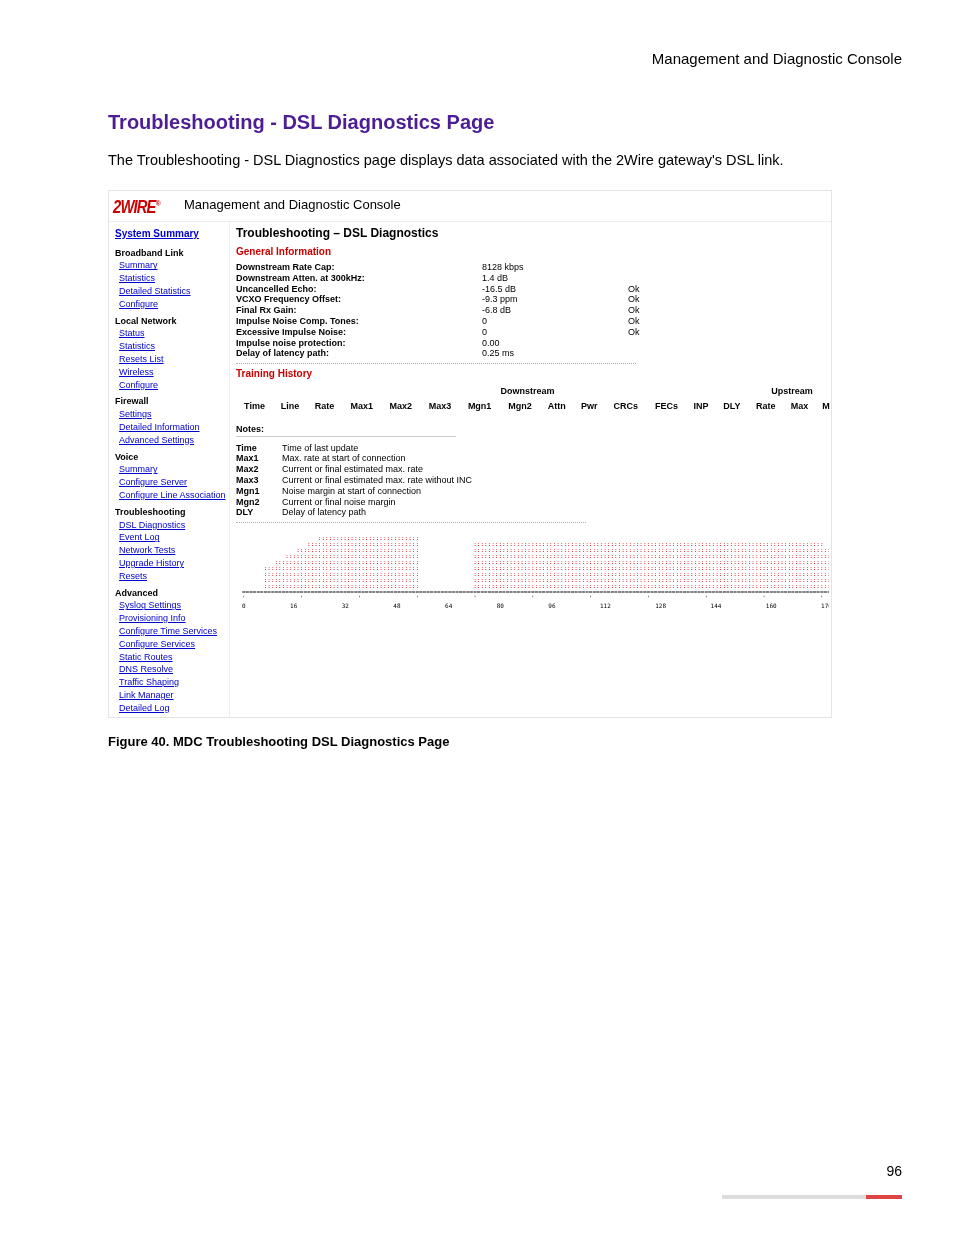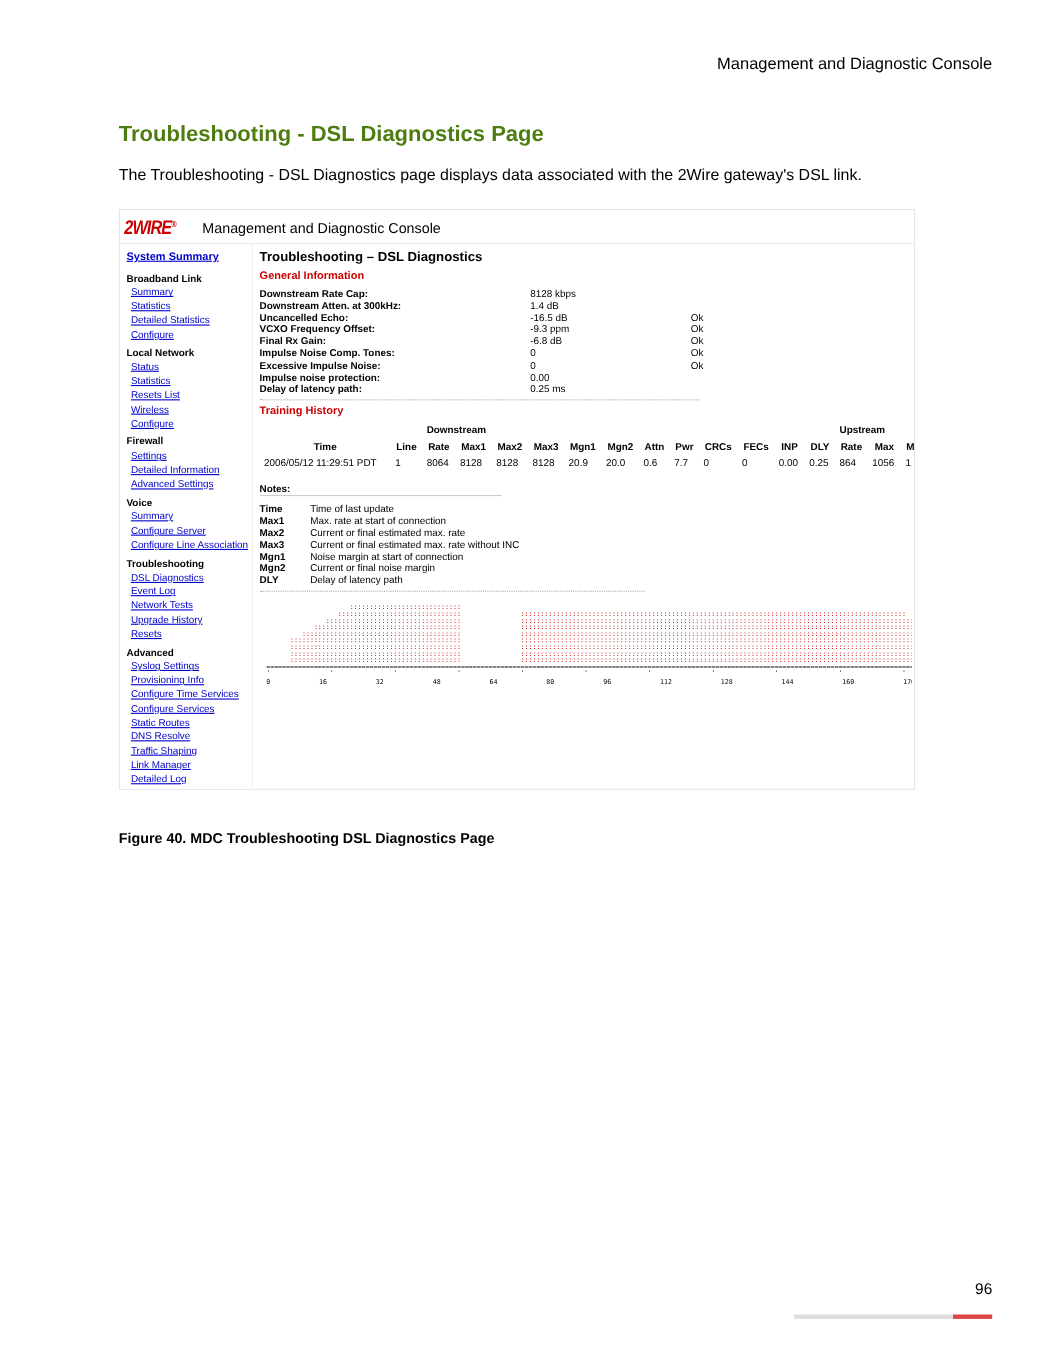--- a/index.html
+++ b/index.html
@@ -16,40 +16,40 @@
     box-sizing: border-box;
   }
   .running-head {
     text-align: right;
     font-size: 15px;
     margin-bottom: 44px;
   }
   .h1 {
     font-size: 20px;
     font-weight: bold;
-    color: #4d7c0f;
+    color: #4c1d95;
     margin-bottom: 18px;
   }
   .body-text {
     font-size: 14.5px;
     margin-bottom: 22px;
   }
 
   
   .screenshot {
     border: 1px solid #e4e4e4;
     font-size: 9px;
     line-height: 1.2;
     width: 722px;
     position: relative;
     padding: 0;
   }
   .scr-head {
     display: flex;
-    align-items: center;
+    align-items: flex-start;
     gap: 14px;
     padding: 6px 4px 2px 4px;
   }
   .logo {
     font-style: italic;
     font-weight: 900;
     color: #c00;
     font-size: 18px;
     letter-spacing: -1px;
     transform: scaleX(0.82);
@@ -101,41 +101,41 @@
 
   table.kv { border-collapse: collapse; }
   table.kv td { padding: 0 8px 0 0; font-size:9px; white-space: nowrap; }
   table.kv td.lbl { font-weight:bold; width:180px; }
   table.kv td.val { width:80px; }
   table.kv td.ok  { width:40px;margin-left:37px; }
 
   .train-head-row { text-align:center; font-weight:bold; font-size:9px; }
   table.train { border-collapse: collapse; width: 600px; }
   table.train th { font-size:9px; font-weight:bold; padding: 2px 4px; text-align:center; }
-  table.train td { font-size:9px; padding: 2px 4px; text-align:left; white-space: nowrap; }
+  table.train td { font-size:9px; padding: 2px 4px; text-align:center; white-space: nowrap; }
   table.train td.time { text-align:left; }
 
   table.notes { border-collapse: collapse; margin-top:6px; }
   table.notes td { font-size:9px; padding:0 6px 0 0; }
   table.notes td.k { font-weight:bold; width:40px; }
   .notes-head { border-bottom:1px solid #ccc; width:220px; font-weight:bold; font-size:9px; margin-top:10px; padding-bottom:1px; }
 
   .bitload {
     font-family: monospace;
     font-size: 6px;
     line-height: 6px;
     color: #c00;
     white-space: pre;
     margin: 6px 0 2px 6px;
     overflow: hidden;
   }
   .bitload .base { color:#000; }
   .bitload .axis { color:#000; font-size:6px; display:flex; justify-content:space-between; width:590px; margin-top:2px; }
 
-  .caption { font-size: 13px; font-weight: bold; margin-top: 36px; }
+  .caption { font-size: 13px; font-weight: bold; margin-top: 16px; }
 
   .page-number {
     position: absolute;
     right: 52px;
     bottom: 56px;
     font-size: 14px;
   }
   .footer-bar {
     position:absolute;
     right:52px;
@@ -301,39 +301,20 @@
                 <th>Attn</th>
                 <th>Pwr</th>
                 <th>CRCs</th>
                 <th>FECs</th>
                 <th>INP</th>
                 <th>DLY</th>
                 <th>Rate</th>
                 <th>Max</th>
                 <th>M</th>
               </tr>
-          <tr id="train-row">
-                <td class="time">2006/05/12 11:29:51 PDT</td>
-                <td>1</td>
-                <td>8064</td>
-                <td>8128</td>
-                <td>8128</td>
-                <td>8128</td>
-                <td>20.9</td>
-                <td>20.0</td>
-                <td>0.6</td>
-                <td>7.7</td>
-                <td>0</td>
-                <td>0</td>
-                <td>0.00</td>
-                <td>0.25</td>
-                <td>864</td>
-                <td>1056</td>
-                <td>1</td>
-              </tr>
         </tbody>
           </table>
 
         <div class="notes-head">Notes:</div>
         <table class="notes">
           <tbody id="notes-body">
               <tr>
                 <td class="k">Time</td>
                 <td>Time of last update</td>
               </tr>

